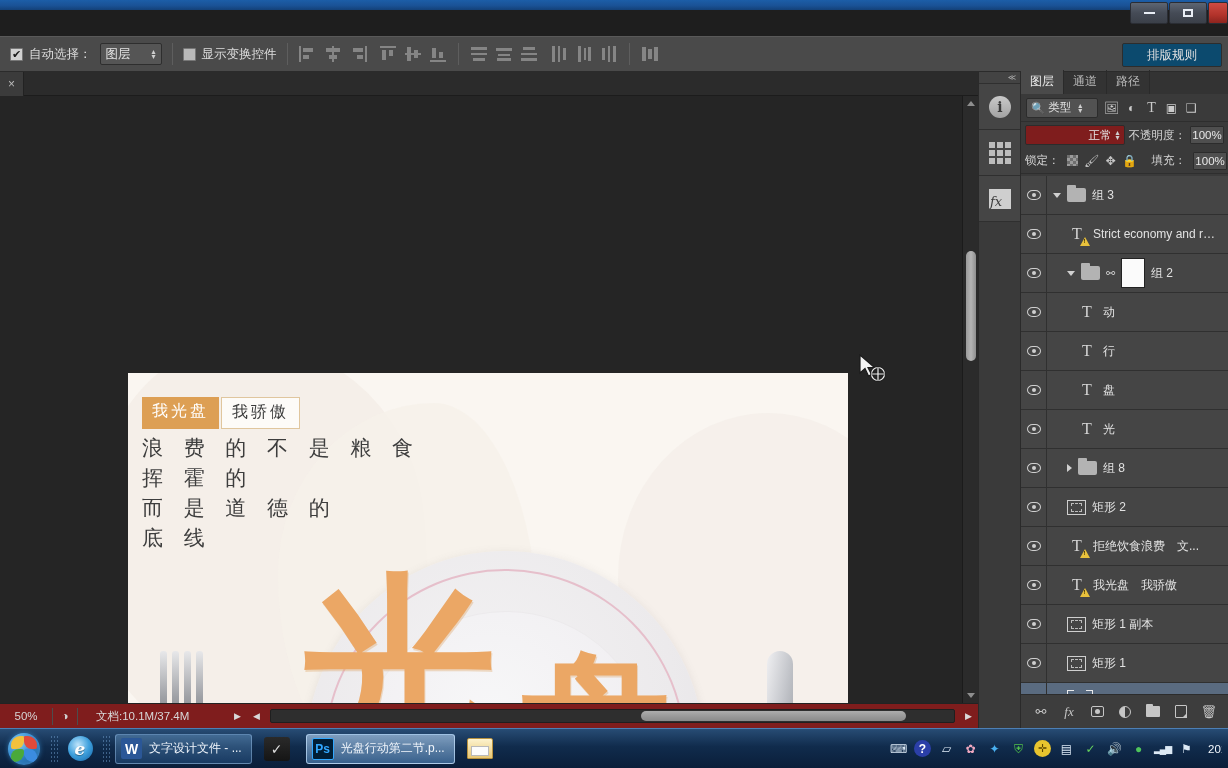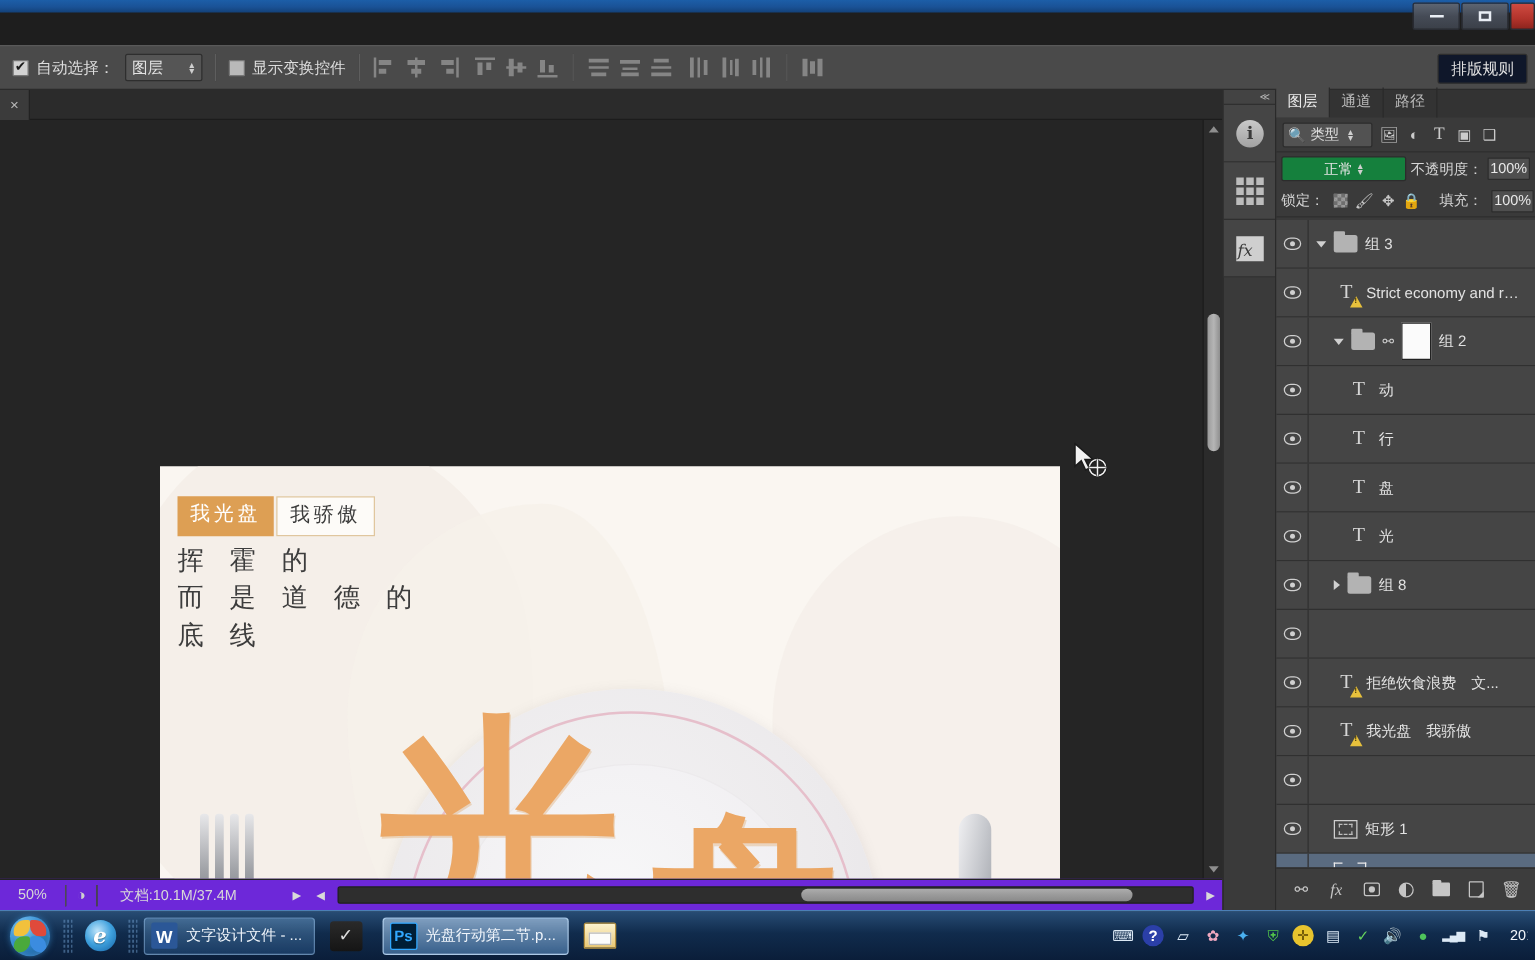--- a/index.html
+++ b/index.html
@@ -65,22 +65,22 @@
   .spin { display: flex; flex-direction: column; line-height: 5px; font-size: 8px; color: #cfcfcf; margin-left: 4px;}
   .vsep { width: 1px; height: 22px; background: #2f2f2f; border-right: 1px solid #5e5e5e; margin: 0 10px; }
   .align-group { display: flex; align-items: center; gap: 5px; }
   .align-ico {
     width: 20px; height: 20px; opacity: .42;
     display: inline-block; position: relative;
   }
   .align-ico i { position: absolute; background: #d6d6d6; display: block; }
   .topright-btn {
     position: absolute; right: 6px; top: 6px; height: 24px;
-    background: #0f172a; border: 1px solid #2d2d2d; border-radius: 2px;
-    color: #e0e0e0; font-size: 12.5px; padding: 0 10px;
+    background: #0c4a6e; border: 1px solid #2d2d2d; border-radius: 2px;
+    color: #e0e0e0; font-size: 12.5px; padding: 0 24px;
     display: flex; align-items: center;
   }
 
   
   .doctab-strip {
     position: absolute; left: 0; top: 72px; width: 978px; height: 24px;
     background: #2b2b2b; border-bottom: 1px solid #1c1c1c;
   }
   .doctab {
     position: absolute; left: -8px; top: 0; height: 24px;
@@ -183,21 +183,21 @@
     color: #3d3d3d; font-size: 21px; line-height: 30px; letter-spacing: 7px;
     font-family: "DejaVu Serif", serif; white-space: nowrap;
   }
   .verse div { height: 30px; }
 
   .cursor { position: absolute; left: 858px; top: 258px; width: 30px; height: 30px; }
 
   
   .statusbar {
     position: absolute; left: 0; top: 703px; width: 978px; height: 25px;
-    background: #6d28d9; border-top: 1px solid #232323;
+    background: #7f1d1d; border-top: 1px solid #232323;
     display: flex; align-items: center; color: #cfcfcf; font-size: 11.5px;
   }
   .zoomval { width: 52px; text-align: center; color: #d6d6d6; }
   .sb-sep { width: 1px; height: 17px; background: #2a2a2a; border-right: 1px solid #4d4d4d; }
   .sb-icon {
     width: 24px; display: flex; align-items: center; justify-content: center;
     color: #cfcfcf; font-size: 12px;
   }
   .docsize { padding-left: 18px; width: 150px; color: #d8d8d8; }
   .sb-tri { color: #d9d9d9; font-size: 9px; padding: 0 6px; }
@@ -256,22 +256,22 @@
     width: 72px; height: 20px; background: #525252; border: 1px solid #2c2c2c;
     border-radius: 2px; display: flex; align-items: center; padding: 0 4px;
     color: #e0e0e0; font-size: 11.5px; gap: 3px;
   }
   .filter-icons { display: flex; align-items: center; gap: 5px; color: #cbcbcb; font-size: 12px; }
   .fi { width: 15px; height: 15px; display: flex; align-items: center; justify-content: center; }
   .lp-blend {
     height: 26px; display: flex; align-items: center; padding: 0 4px; gap: 4px;
   }
   .blend-select {
-    width: 104px; height: 20px; background: #15803d; border: 1px solid #2c2c2c;
-    border-radius: 2px; display: flex; align-items: center; justify-content: center;
+    width: 104px; height: 20px; background: #7f1d1d; border: 1px solid #2c2c2c;
+    border-radius: 2px; display: flex; align-items: center; justify-content: flex-end;
     padding: 0 4px; color: #e5e5e5; font-size: 11.5px;
   }
   .lp-lbl { color: #d6d6d6; font-size: 11.5px; white-space: nowrap; }
   .numfield {
     height: 18px; min-width: 34px; background: #4f4f4f; border: 1px solid #2c2c2c;
     color: #e8e8e8; font-size: 11.5px; display: flex; align-items: center;
     justify-content: center; border-radius: 1px;
   }
   .lp-lock {
     height: 26px; display: flex; align-items: center; padding: 0 4px; gap: 7px;
@@ -570,20 +570,21 @@
       <div class="knife">
         <span class="blade"></span>
 
       </div>
 
       <div class="badges">
         <div class="badge-orange">我光盘</div>
         <div class="badge-white">我骄傲</div>
       </div>
       <div class="verse">
+        <div>浪 费 的 不 是 粮 食</div>
         <div>挥 霍 的</div>
         <div>而 是 道 德 的</div>
         <div>底 线</div>
       </div>
     </div>
 
     <svg class="cursor" viewBox="0 0 30 30">
       <polygon points="2,1 2,19 7,14.5 10.5,22 13.5,20.5 10,13.5 16.5,13.5" fill="#f2f2f2" stroke="#1b1b1b" stroke-width="1.2"></polygon>
       <g stroke="#f2f2f2" stroke-width="1.2" fill="none">
         <circle cx="20" cy="20" r="6.5" stroke="#1b1b1b" stroke-width="2.4"></circle>
@@ -764,20 +765,24 @@
           <span class="tri"></span>
           <span class="folder-ico"></span>
           <span class="layer-name">组 8</span>
         </div>
       </div>
 
       <div class="layer-row">
         <div class="eye-cell">
             <span class="eye"></span>
           </div>
+        <div class="lr-body indent-2">
+          <span class="shape-ico"></span>
+          <span class="layer-name">矩形 2</span>
+        </div>
       </div>
 
       <div class="layer-row">
         <div class="eye-cell">
             <span class="eye"></span>
           </div>
         <div class="lr-body indent-2">
           <span class="t-ico">T<span class="warn"></span></span>
           <span class="layer-name">拒绝饮食浪费　文...</span>
         </div>
@@ -790,20 +795,24 @@
         <div class="lr-body indent-2">
           <span class="t-ico">T<span class="warn"></span></span>
           <span class="layer-name">我光盘　我骄傲</span>
         </div>
       </div>
 
       <div class="layer-row">
         <div class="eye-cell">
             <span class="eye"></span>
           </div>
+        <div class="lr-body indent-2">
+          <span class="shape-ico"></span>
+          <span class="layer-name">矩形 1 副本</span>
+        </div>
       </div>
 
       <div class="layer-row">
         <div class="eye-cell">
             <span class="eye"></span>
           </div>
         <div class="lr-body indent-2">
           <span class="shape-ico"></span>
           <span class="layer-name">矩形 1</span>
         </div>

